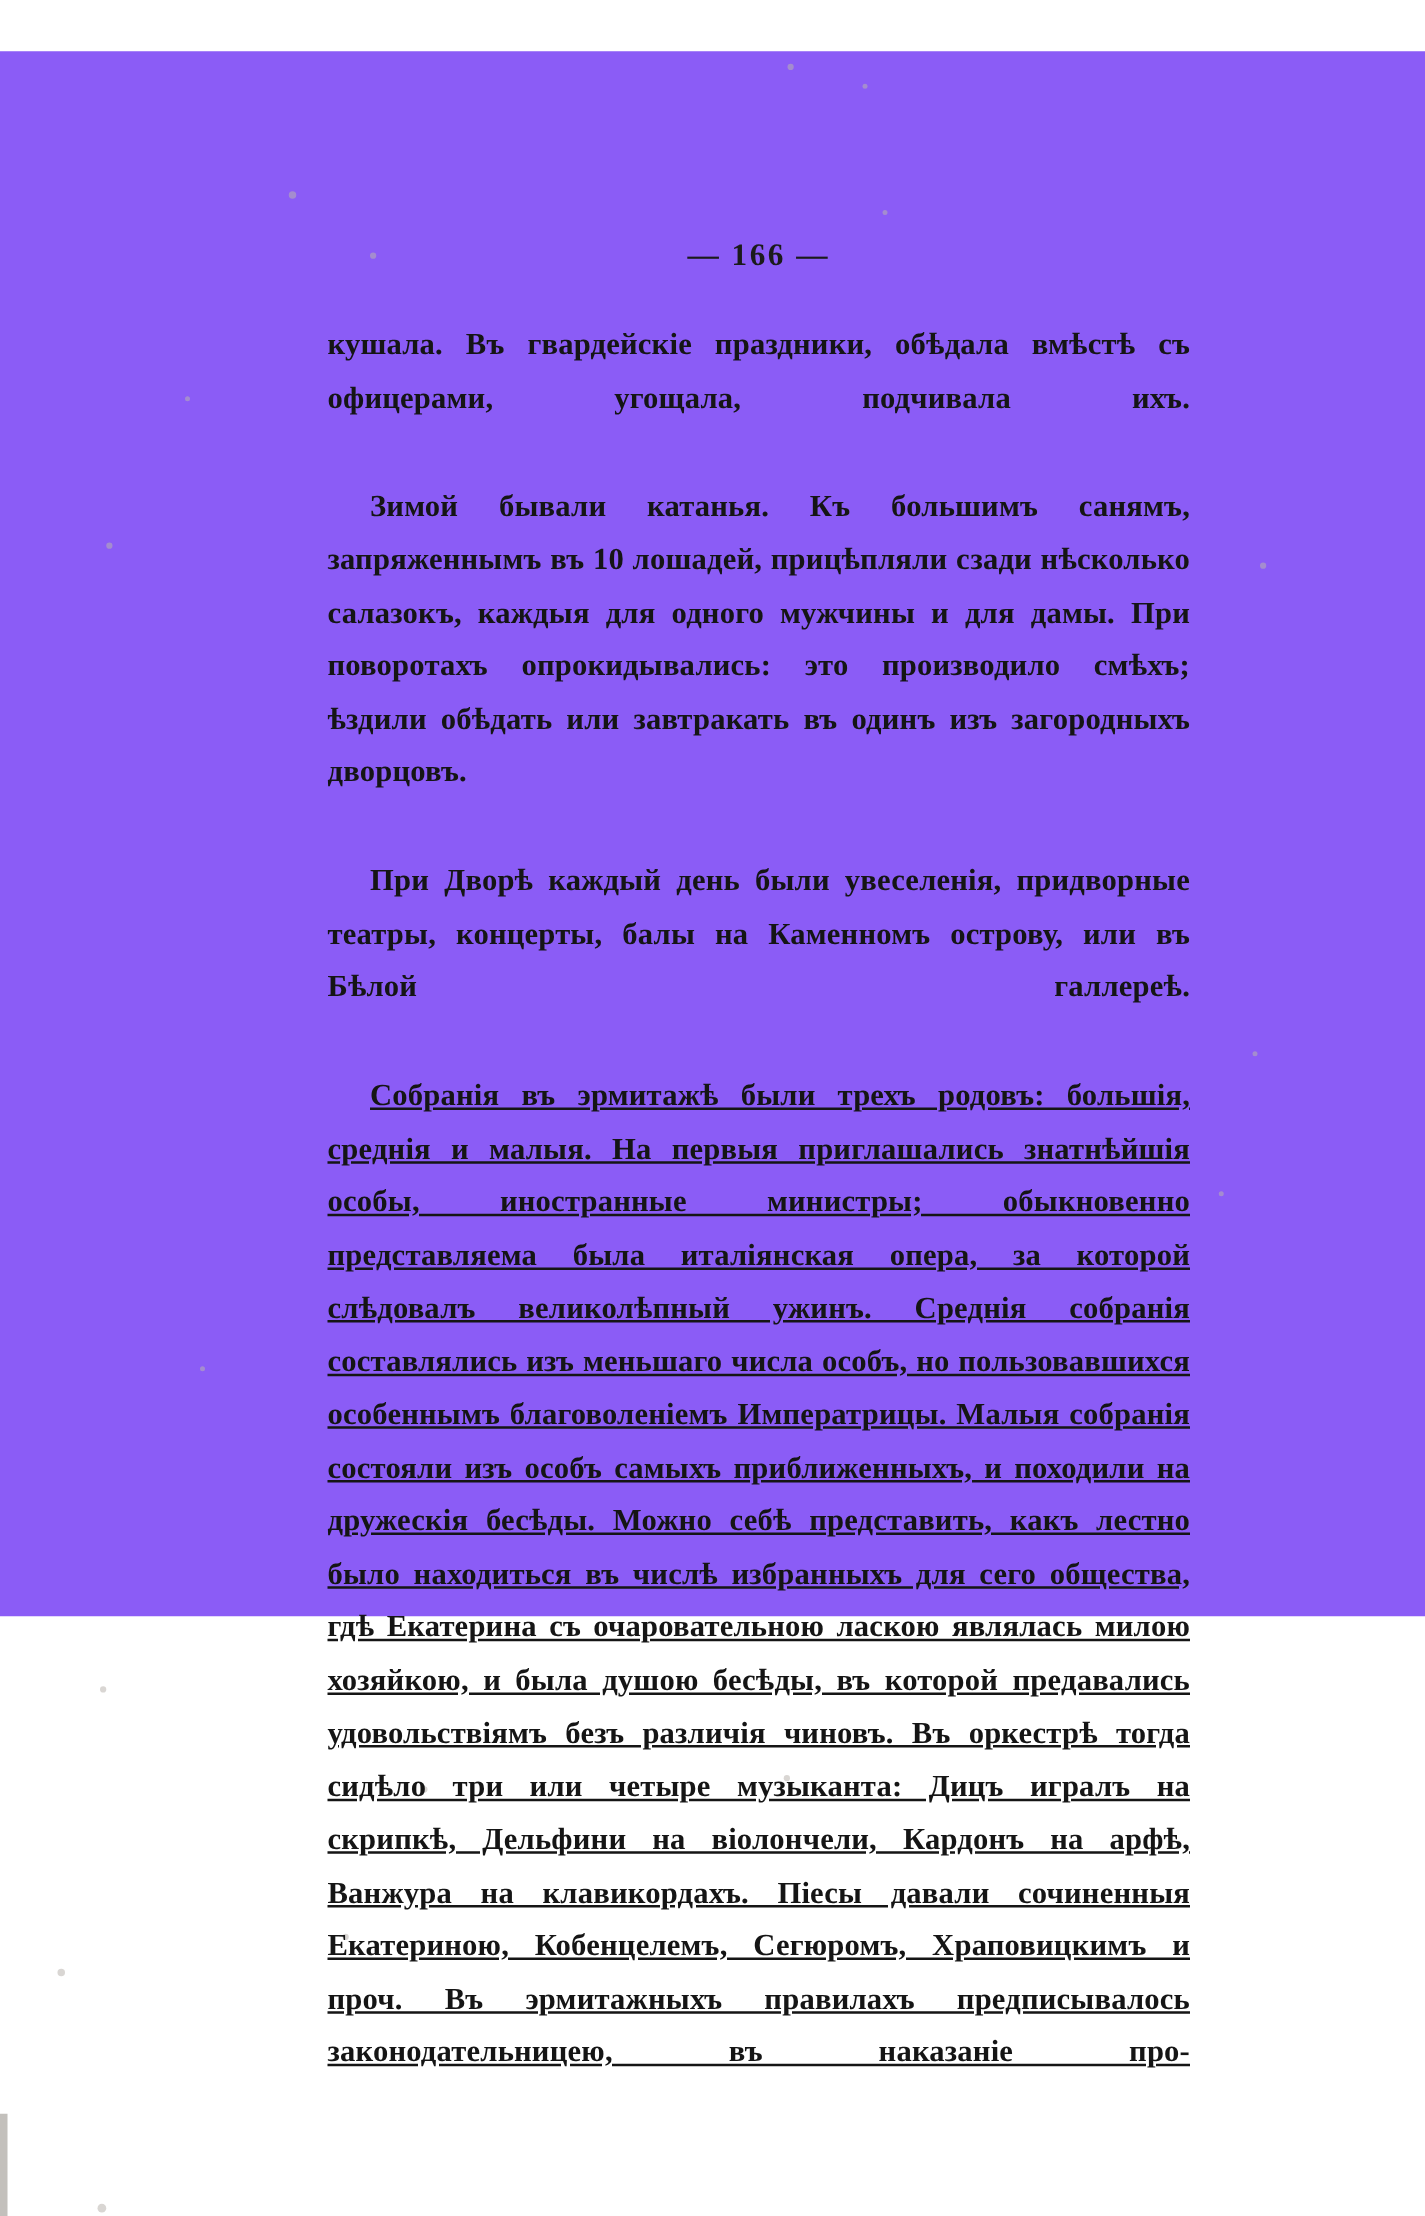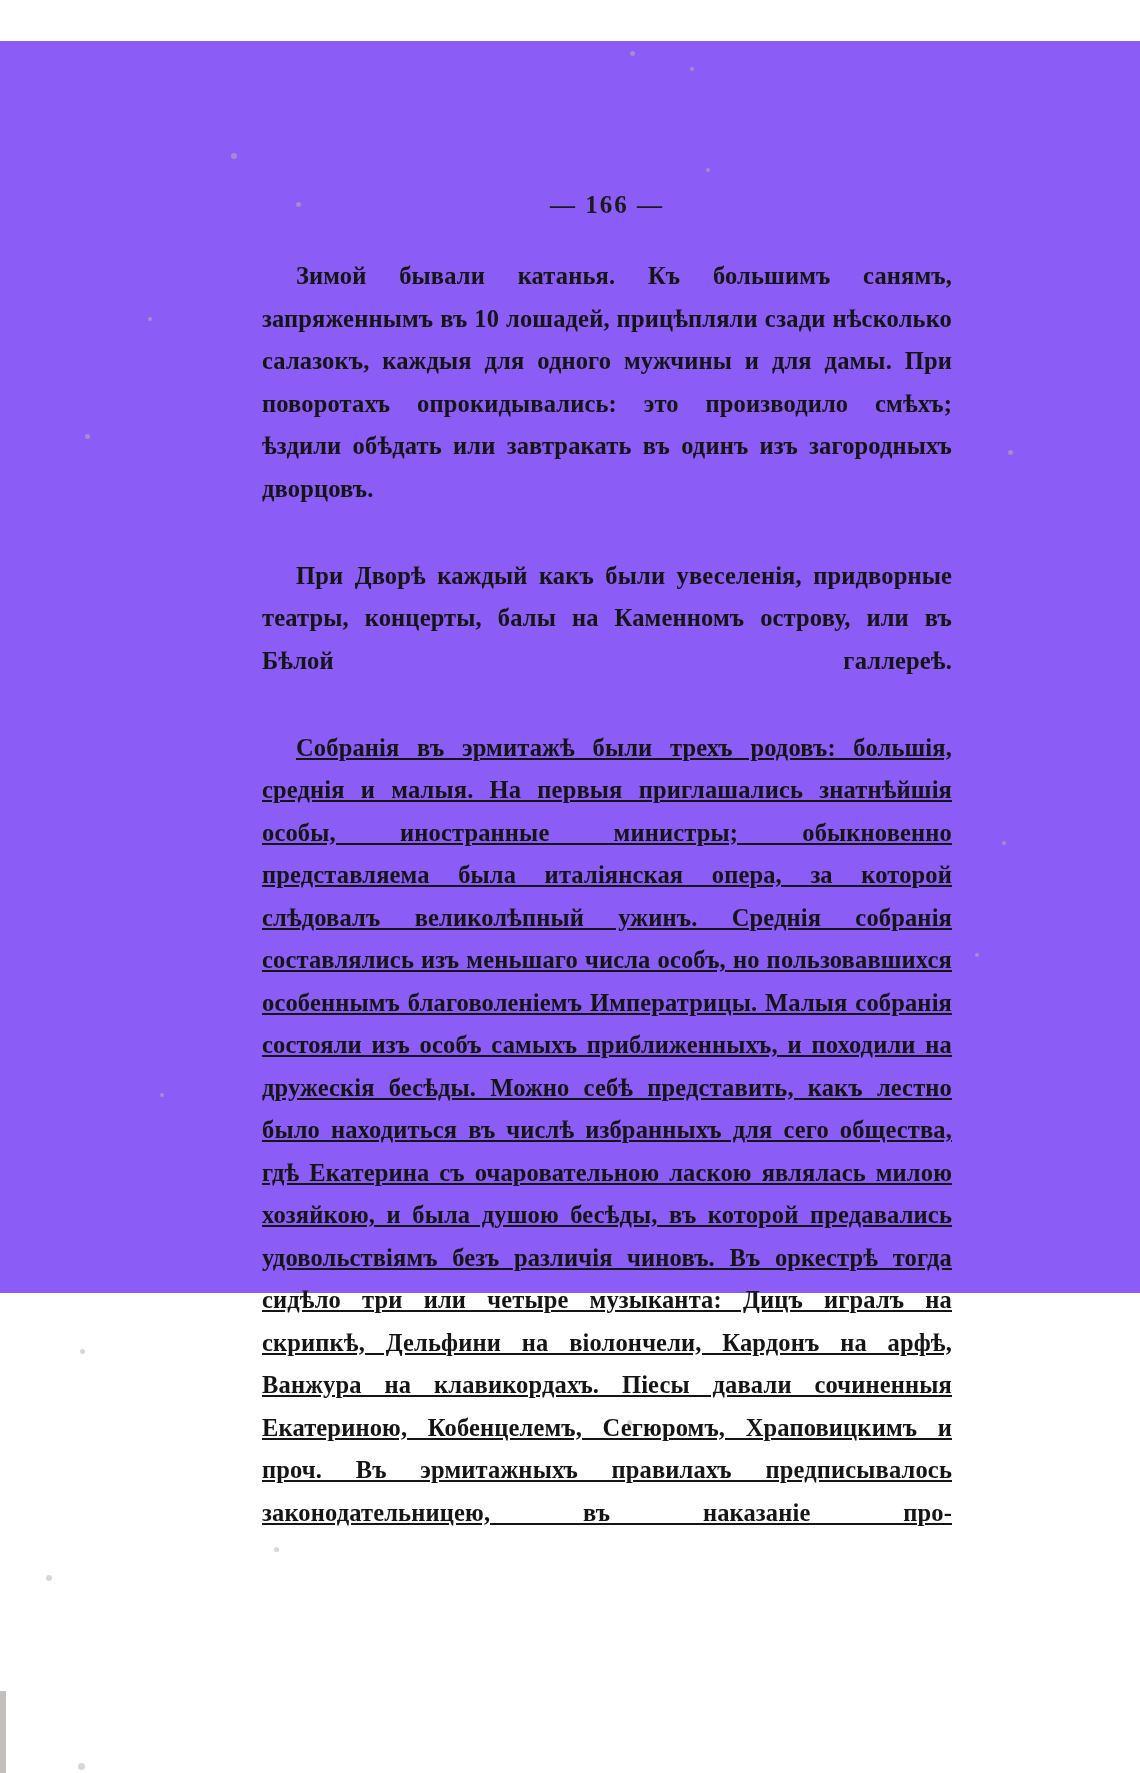--- a/index.html
+++ b/index.html
@@ -105,21 +105,22 @@
   <div class="speck" style="left:274px; top:1506px; width:5px; height:5px;"></div>
   <div class="speck" style="left:46px; top:1534px; width:6px; height:6px;"></div>
   <div class="speck" style="left:78px; top:1722px; width:7px; height:7px;"></div>
   <div class="speck" style="left:24px; top:1741px; width:5px; height:10px;"></div>
   <div class="edge-mark" style="left:0px; top:1650px; width:6px; height:120px;"></div>
 
   <div class="page-body">
 
     <div class="page-number-line">— 166 —</div>
 
+    <p class="para">кушала. Въ гвардейскіе праздники, обѣдала вмѣстѣ съ офицерами, угощала, подчивала ихъ.</p>
 
     <p class="para indent">Зимой бывали катанья. Къ большимъ санямъ, запряженнымъ въ 10 лошадей, прицѣпляли сзади нѣсколько салазокъ, каждыя для одного мужчины и для дамы. При поворотахъ опрокидывались: это производило смѣхъ; ѣздили обѣдать или завтракать въ одинъ изъ загородныхъ дворцовъ.</p>
 
-    <p class="para indent">При Дворѣ каждый какъ были увеселенія, придворные театры, концерты, балы на Каменномъ острову, или въ Бѣлой галлереѣ.</p>
+    <p class="para indent">При Дворѣ каждый день были увеселенія, придворные театры, концерты, балы на Каменномъ острову, или въ Бѣлой галлереѣ.</p>
 
     <p class="para indent">Собранія въ эрмитажѣ были трехъ родовъ: большія, среднія и малыя. На первыя приглашались знатнѣйшія особы, иностранные министры; обыкновенно представляема была италіянская опера, за которой слѣдовалъ великолѣпный ужинъ. Среднія собранія составлялись изъ меньшаго числа особъ, но пользовавшихся особеннымъ благоволеніемъ Императрицы. Малыя собранія состояли изъ особъ самыхъ приближенныхъ, и походили на дружескія бесѣды. Можно себѣ представить, какъ лестно было находиться въ числѣ избранныхъ для сего общества, гдѣ Екатерина съ очаровательною ласкою являлась милою хозяйкою, и была душою бесѣды, въ которой предавались удовольствіямъ безъ различія чиновъ. Въ оркестрѣ тогда сидѣло три или четыре музыканта: Дицъ игралъ на скрипкѣ, Дельфини на віолончели, Кардонъ на арфѣ, Ванжура на клавикордахъ. Піесы давали сочиненныя Екатериною, Кобенцелемъ, Сегюромъ, Храповицкимъ и проч. Въ эрмитажныхъ правилахъ предписывалось законодательницею, въ наказаніе про-</p>
 
   </div>
 </div>
 
 </body></html>

